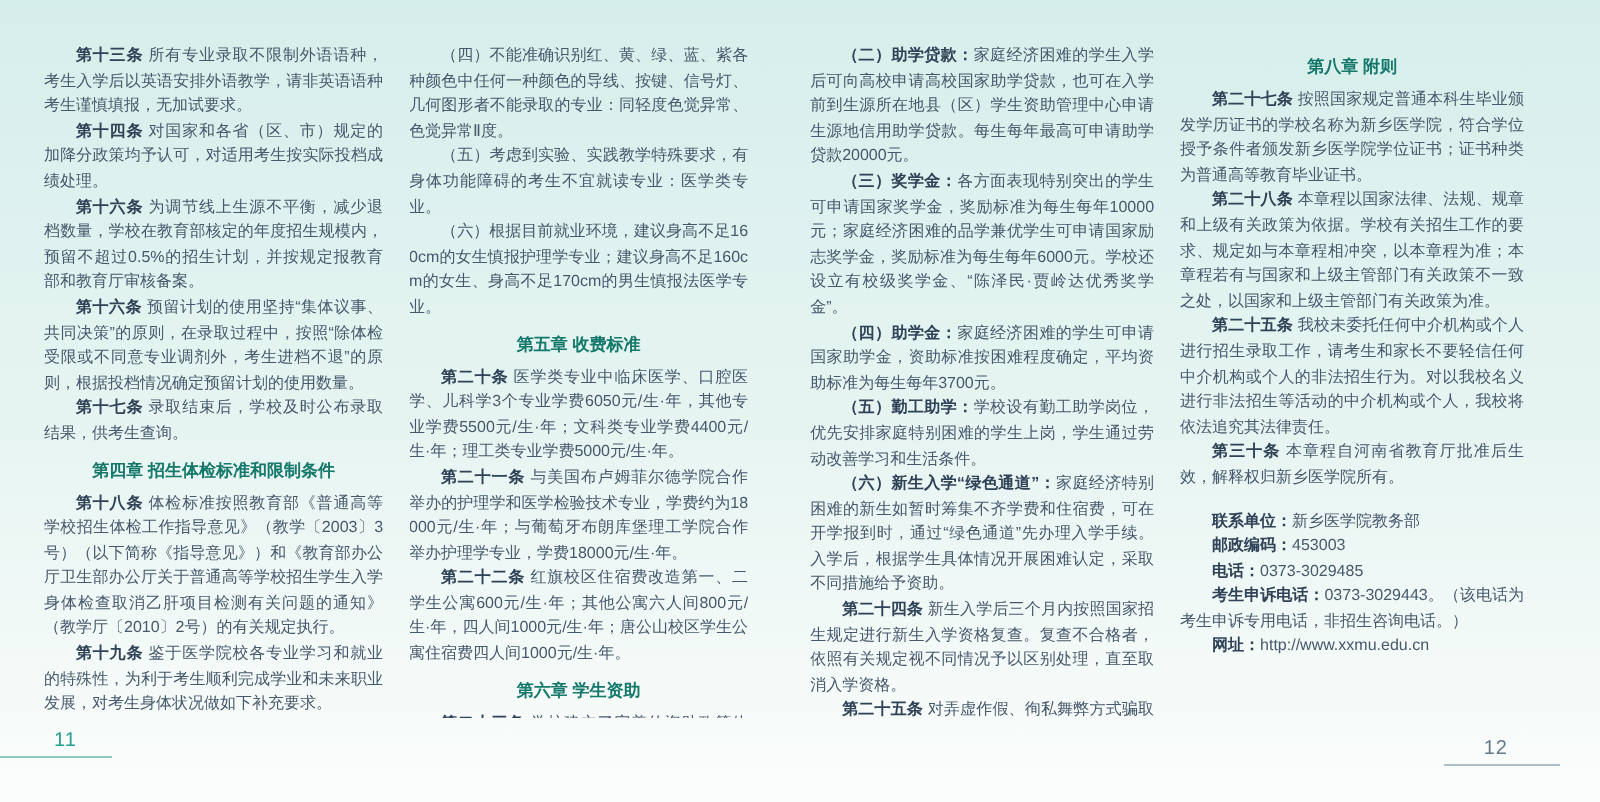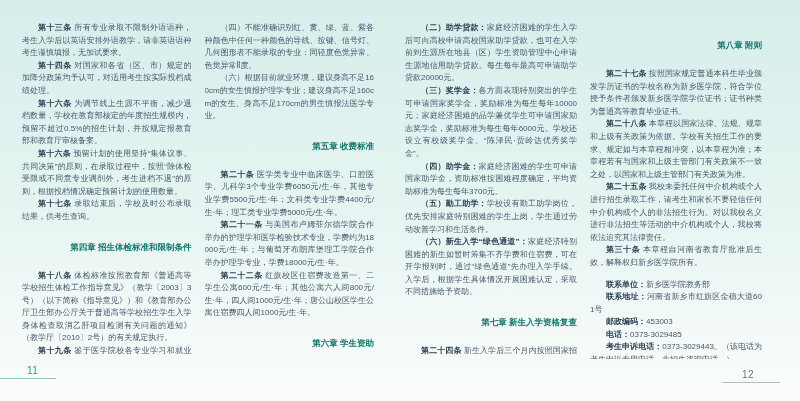--- a/index.html
+++ b/index.html
@@ -38,22 +38,22 @@
     text-align: justify;
     word-break: break-all;
   }
   .p-article b, .p-item b, .p-contact b {
     color: var(--bold-color);
     font-weight: bold;
   }
   .p-heading {
     font-size: 8.5px;
     line-height: 14px;
-    margin: 16px 0 !important;
-    text-align: right;
+    margin: 4px 0 !important;
+    text-align: center;
     font-weight: bold;
     color: var(--heading-color);
   }
   .p-spacer { height: 9px; }
   .page-number {
     position: absolute;
     font-size: 10px;
     font-weight: normal;
     letter-spacing: 0.5px;
   }
@@ -76,20 +76,21 @@
           <p class="p-article"><b>第十六条</b> 为调节线上生源不平衡，减少退档数量，学校在教育部核定的年度招生规模内，预留不超过0.5%的招生计划，并按规定报教育部和教育厅审核备案。</p>
           <p class="p-article"><b>第十六条</b> 预留计划的使用坚持“集体议事、共同决策”的原则，在录取过程中，按照“除体检受限或不同意专业调剂外，考生进档不退”的原则，根据投档情况确定预留计划的使用数量。</p>
           <p class="p-article"><b>第十七条</b> 录取结束后，学校及时公布录取结果，供考生查询。</p>
           <p class="p-heading">第四章 招生体检标准和限制条件</p>
           <p class="p-article"><b>第十八条</b> 体检标准按照教育部《普通高等学校招生体检工作指导意见》（教学〔2003〕3号）（以下简称《指导意见》）和《教育部办公厅卫生部办公厅关于普通高等学校招生学生入学身体检查取消乙肝项目检测有关问题的通知》（教学厅〔2010〕2号）的有关规定执行。</p>
           <p class="p-article"><b>第十九条</b> 鉴于医学院校各专业学习和就业的特殊性，为利于考生顺利完成学业和未来职业发展，对考生身体状况做如下补充要求。</p>
           <p class="p-item">（一）患有《指导意见》第一条中列出的六大类疾病考生不予录取专业：所有专业。</p>
         </div>
       <div class="col">
           <p class="p-item">（四）不能准确识别红、黄、绿、蓝、紫各种颜色中任何一种颜色的导线、按键、信号灯、几何图形者不能录取的专业：同轻度色觉异常、色觉异常Ⅱ度。</p>
+          <p class="p-item">（五）考虑到实验、实践教学特殊要求，有身体功能障碍的考生不宜就读专业：医学类专业。</p>
           <p class="p-item">（六）根据目前就业环境，建议身高不足160cm的女生慎报护理学专业；建议身高不足160cm的女生、身高不足170cm的男生慎报法医学专业。</p>
           <p class="p-heading">第五章 收费标准</p>
           <p class="p-article"><b>第二十条</b> 医学类专业中临床医学、口腔医学、儿科学3个专业学费6050元/生·年，其他专业学费5500元/生·年；文科类专业学费4400元/生·年；理工类专业学费5000元/生·年。</p>
           <p class="p-article"><b>第二十一条</b> 与美国布卢姆菲尔德学院合作举办的护理学和医学检验技术专业，学费约为18000元/生·年；与葡萄牙布朗库堡理工学院合作举办护理学专业，学费18000元/生·年。</p>
           <p class="p-article"><b>第二十二条</b> 红旗校区住宿费改造第一、二学生公寓600元/生·年；其他公寓六人间800元/生·年，四人间1000元/生·年；唐公山校区学生公寓住宿费四人间1000元/生·年。</p>
           <p class="p-heading">第六章 学生资助</p>
           <p class="p-article"><b>第二十三条</b> 学校建立了完善的资助政策体系，确保不让一名学生因家庭经济困难而失学。</p>
         </div>
     </div>
     <span class="page-number">11</span>
@@ -97,33 +98,31 @@
   </div>
 
   <div class="page right-page">
     <div class="cols">
       <div class="col">
           <p class="p-item"><b>（二）助学贷款：</b>家庭经济困难的学生入学后可向高校申请高校国家助学贷款，也可在入学前到生源所在地县（区）学生资助管理中心申请生源地信用助学贷款。每生每年最高可申请助学贷款20000元。</p>
           <p class="p-item"><b>（三）奖学金：</b>各方面表现特别突出的学生可申请国家奖学金，奖励标准为每生每年10000元；家庭经济困难的品学兼优学生可申请国家励志奖学金，奖励标准为每生每年6000元。学校还设立有校级奖学金、“陈泽民·贾岭达优秀奖学金”。</p>
           <p class="p-item"><b>（四）助学金：</b>家庭经济困难的学生可申请国家助学金，资助标准按困难程度确定，平均资助标准为每生每年3700元。</p>
           <p class="p-item"><b>（五）勤工助学：</b>学校设有勤工助学岗位，优先安排家庭特别困难的学生上岗，学生通过劳动改善学习和生活条件。</p>
           <p class="p-item"><b>（六）新生入学“绿色通道”：</b>家庭经济特别困难的新生如暂时筹集不齐学费和住宿费，可在开学报到时，通过“绿色通道”先办理入学手续。入学后，根据学生具体情况开展困难认定，采取不同措施给予资助。</p>
-          <p class="p-heading">第七章 新生入学资格复查</p>
           <p class="p-article"><b>第二十四条</b> 新生入学后三个月内按照国家招生规定进行新生入学资格复查。复查不合格者，依照有关规定视不同情况予以区别处理，直至取消入学资格。</p>
           <p class="p-article"><b>第二十五条</b> 对弄虚作假、徇私舞弊方式骗取高考加分资格、录取资格或冒名顶替入学的考生，取消入学资格。</p>
         </div>
       <div class="col">
           <p class="p-heading">第八章 附则</p>
           <p class="p-article"><b>第二十七条</b> 按照国家规定普通本科生毕业颁发学历证书的学校名称为新乡医学院，符合学位授予条件者颁发新乡医学院学位证书；证书种类为普通高等教育毕业证书。</p>
           <p class="p-article"><b>第二十八条</b> 本章程以国家法律、法规、规章和上级有关政策为依据。学校有关招生工作的要求、规定如与本章程相冲突，以本章程为准；本章程若有与国家和上级主管部门有关政策不一致之处，以国家和上级主管部门有关政策为准。</p>
           <p class="p-article"><b>第二十五条</b> 我校未委托任何中介机构或个人进行招生录取工作，请考生和家长不要轻信任何中介机构或个人的非法招生行为。对以我校名义进行非法招生等活动的中介机构或个人，我校将依法追究其法律责任。</p>
           <p class="p-article"><b>第三十条</b> 本章程自河南省教育厅批准后生效，解释权归新乡医学院所有。</p>
           <p class="p-spacer"></p>
           <p class="p-contact"><b>联系单位：</b>新乡医学院教务部</p>
-          <p class="p-contact"><b>联系地址：</b>河南省新乡市红旗区金穗大道601号</p>
           <p class="p-contact"><b>邮政编码：</b>453003</p>
           <p class="p-contact"><b>电话：</b>0373-3029485</p>
           <p class="p-contact"><b>考生申诉电话：</b>0373-3029443。（该电话为考生申诉专用电话，非招生咨询电话。）</p>
           <p class="p-contact"><b>网址：</b>http://www.xxmu.edu.cn</p>
         </div>
     </div>
     <span class="page-number">12</span>
     <span class="footer-rule"></span>
   </div>
 

